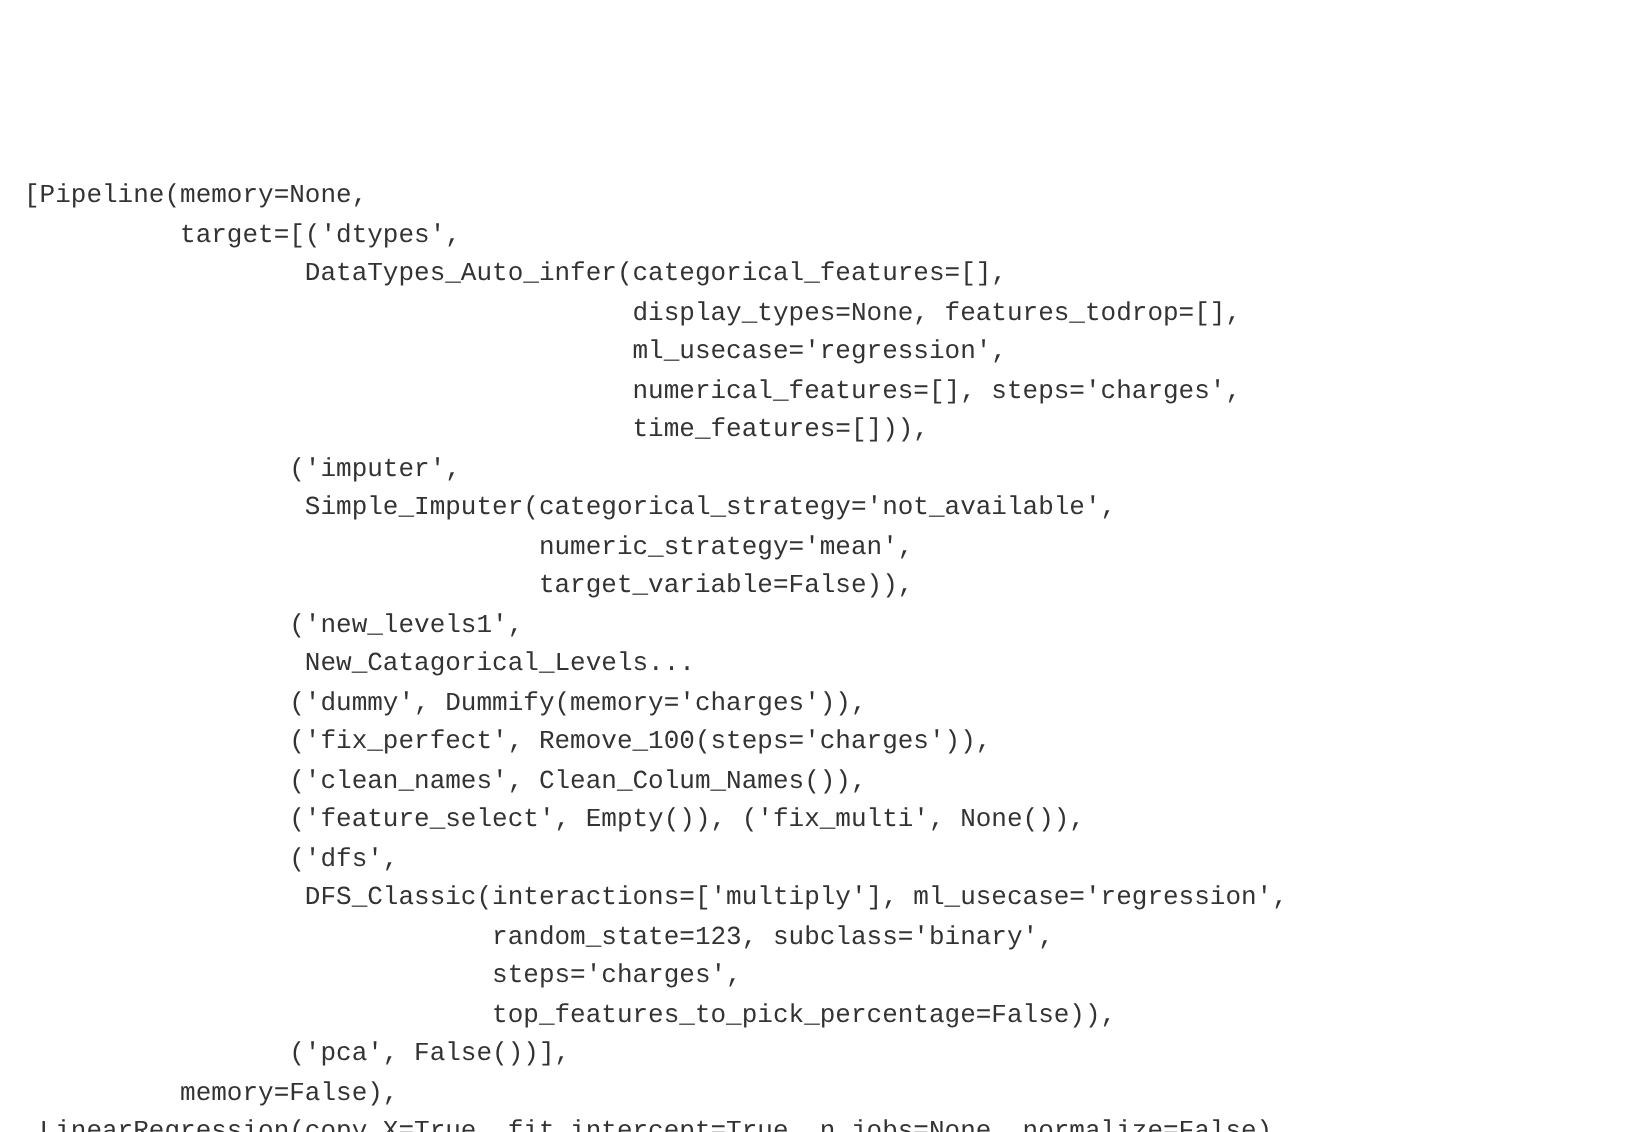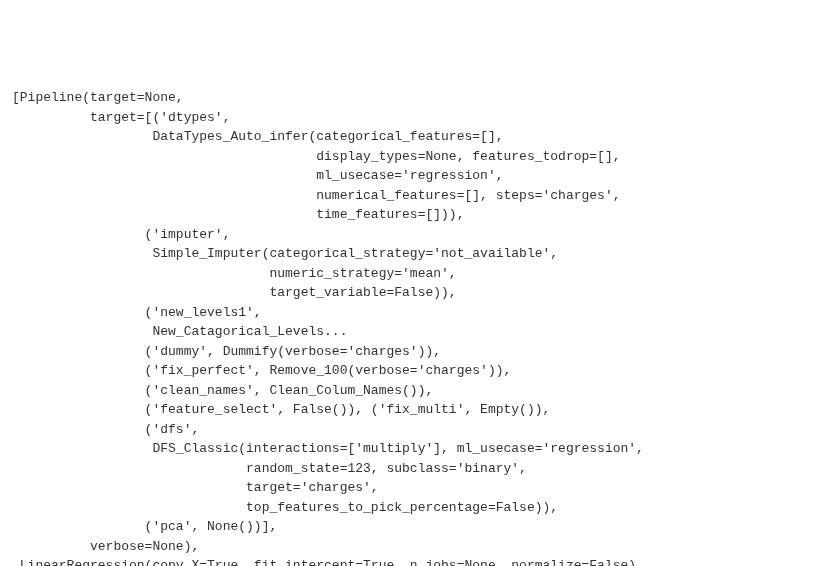--- a/index.html
+++ b/index.html
@@ -21,41 +21,41 @@
     }
     .code-output {
       white-space: pre;
     }
   </style>
 </head>
 <body>
 
 
 
-<div class="code-output"><span>[Pipeline(target=None,</span>
+<div class="code-output"><span>[Pipeline(memory=None,</span>
 <span>          target=[('dtypes',</span>
 <span>                  DataTypes_Auto_infer(categorical_features=[],</span>
 <span>                                       display_types=None, features_todrop=[],</span>
 <span>                                       ml_usecase='regression',</span>
 <span>                                       numerical_features=[], steps='charges',</span>
 <span>                                       time_features=[])),</span>
 <span>                 ('imputer',</span>
 <span>                  Simple_Imputer(categorical_strategy='not_available',</span>
 <span>                                 numeric_strategy='mean',</span>
 <span>                                 target_variable=False)),</span>
 <span>                 ('new_levels1',</span>
 <span>                  New_Catagorical_Levels...</span>
-<span>                 ('dummy', Dummify(verbose='charges')),</span>
-<span>                 ('fix_perfect', Remove_100(verbose='charges')),</span>
+<span>                 ('dummy', Dummify(memory='charges')),</span>
+<span>                 ('fix_perfect', Remove_100(steps='charges')),</span>
 <span>                 ('clean_names', Clean_Colum_Names()),</span>
-<span>                 ('feature_select', False()), ('fix_multi', Empty()),</span>
+<span>                 ('feature_select', Empty()), ('fix_multi', None()),</span>
 <span>                 ('dfs',</span>
 <span>                  DFS_Classic(interactions=['multiply'], ml_usecase='regression',</span>
 <span>                              random_state=123, subclass='binary',</span>
-<span>                              target='charges',</span>
+<span>                              steps='charges',</span>
 <span>                              top_features_to_pick_percentage=False)),</span>
-<span>                 ('pca', None())],</span>
-<span>          verbose=None),</span>
+<span>                 ('pca', False())],</span>
+<span>          memory=False),</span>
 <span> LinearRegression(copy_X=True, fit_intercept=True, n_jobs=None, normalize=False),</span>
 </div>
 
 
 
 
 </body></html>

